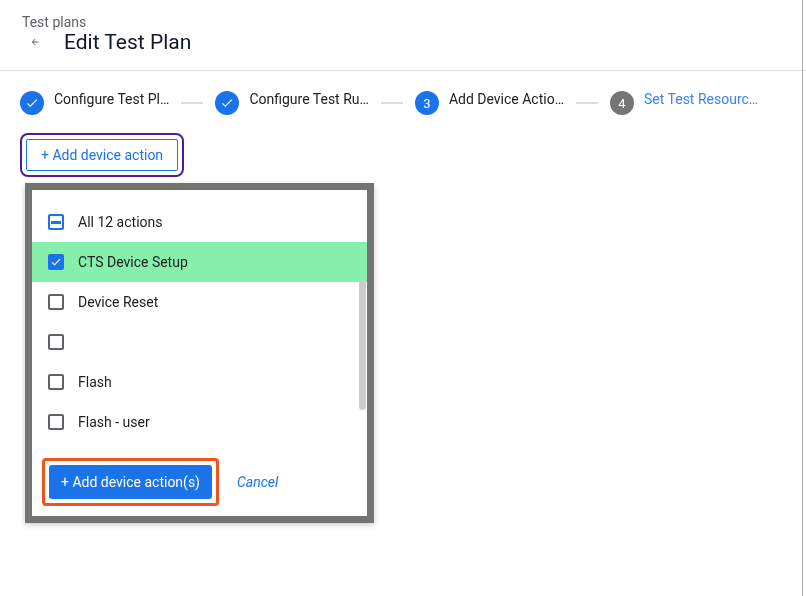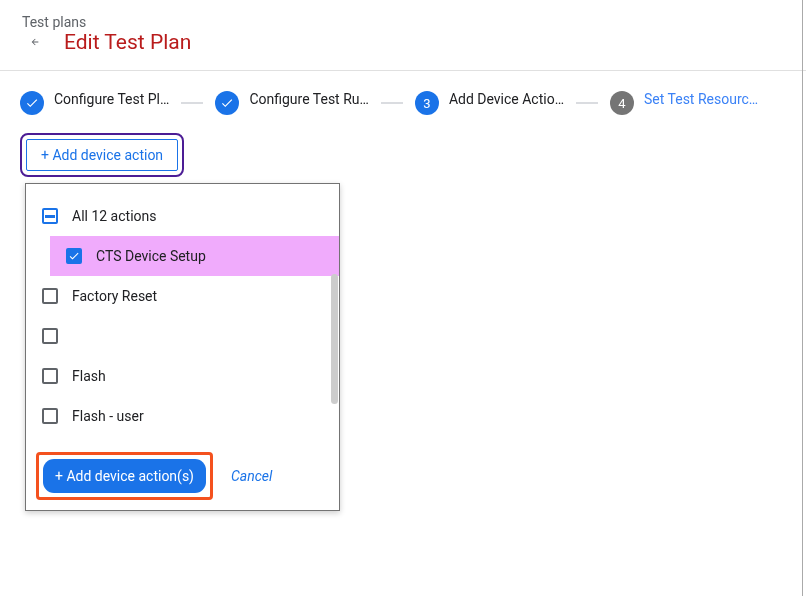--- a/index.html
+++ b/index.html
@@ -43,21 +43,21 @@
       width: 20px;
       height: 20px;
       display: flex;
       align-items: center;
       justify-content: center;
       cursor: pointer;
       padding-left: 10px;
     }
     .page-title {
       font-size: 21px;
-      color: #b91c1c;
+      color: #0f172a;
       font-weight: 400;
     }
     .divider {
       height: 1px;
       background: #e0e0e0;
       width: 100%;
     }
     .stepper {
       display: flex;
       align-items: center;
@@ -123,42 +123,41 @@
       font-size: 14px;
       padding: 7px 14px;
       border-radius: 2px;
       cursor: pointer;
       font-family: inherit;
     }
     .popup {
       position: absolute;
       left: 25px;
       top: 50px;
-      width: 315px;
+      width: 349px;
       background: #fff;
       box-shadow: 0 2px 6px rgba(0,0,0,0.2);
-      border: 1px solid #737373;
+      border: 7px solid #737373;
     }
     .popup-list {
       padding: 12px 0 6px 0;
       max-height: 290px;
       position: relative;
     }
     .list-item {
       display: flex;
       align-items: center;
       gap: 14px;
       padding: 12px 16px;
       font-size: 14px;
       color: #202124;
       cursor: pointer;
     }
     .list-item.selected {
-      background: #f0abfc;
-      margin-left: 24px;
+      background: #86efac;
     }
     .checkbox {
       width: 16px;
       height: 16px;
       border: 2px solid #5f6368;
       border-radius: 2px;
       flex-shrink: 0;
       display: flex;
       align-items: center;
       justify-content: center;
@@ -198,21 +197,21 @@
       border-radius: 4px;
       padding: 4px;
       display: inline-block;
     }
     .primary-btn {
       background: #1a73e8;
       color: #fff;
       border: none;
       font-size: 14px;
       padding: 9px 12px;
-      border-radius: 11px;
+      border-radius: 3px;
       cursor: pointer;
       font-family: inherit;
     }
     .cancel-link {
       color: #1a73e8;
       font-size: 14px;
       cursor: pointer;
       text-decoration: none;
       font-style: italic;
     }
@@ -280,21 +279,21 @@
       <div class="list-item selected">
         <span class="checkbox checked">
           <svg width="12" height="12" viewBox="0 0 24 24" fill="#fff">
               <path d="M9 16.17L4.83 12l-1.42 1.41L9 19 21 7l-1.41-1.41z"></path>
             </svg>
         </span>
         <span>CTS Device Setup</span>
       </div>
       <div class="list-item">
         <span class="checkbox"></span>
-        <span>Factory Reset</span>
+        <span>Device Reset</span>
       </div>
       <div class="list-item">
         <span class="checkbox"></span>
       </div>
       <div class="list-item">
         <span class="checkbox"></span>
         <span>Flash</span>
       </div>
       <div class="list-item">
         <span class="checkbox"></span>

